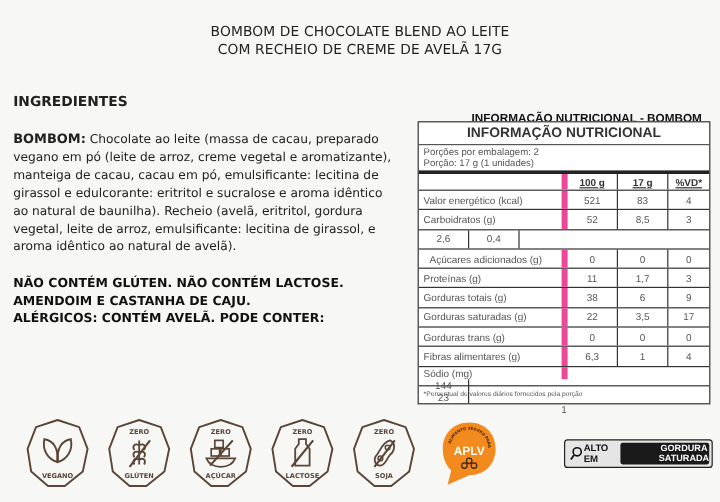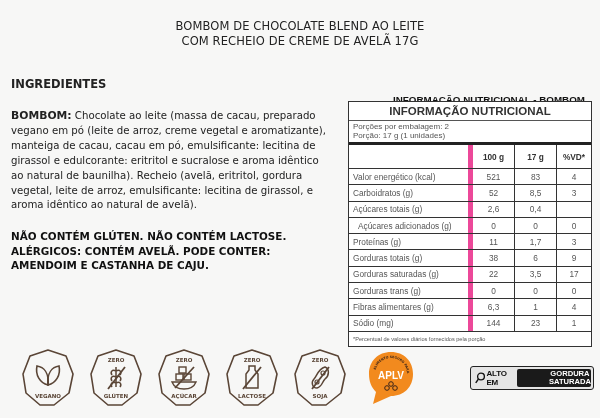--- a/index.html
+++ b/index.html
@@ -36,22 +36,22 @@
     border: 1.5px solid #333; background: #fff;
     font-family: "Liberation Sans", sans-serif;
   }
   .nt-title {
     text-align: center; font-weight: bold; font-size: 11.5px; color: #333;
     height: 19px; line-height: 18px; border-bottom: 1px solid #555;
   }
   .nt-portion { padding: 1px 4px 3px 4px; font-size: 8px; line-height: 9px; color: #555; height: 24px;
     border-bottom: 3px solid #222; }
   .nt-row { display: flex; height: 16.3px; border-bottom: 1px solid #333; font-size: 8.3px; color: #555; }
-  .nt-row:last-of-type { border-bottom: 1px solid #333; }
-  .nt-row.head { font-weight: bold; color: #333; height: 24px; border-bottom: 1.5px solid #333; }
+  .nt-row:last-of-type { border-bottom: 1px solid #333; flex-direction: column; }
+  .nt-row.head { font-weight: bold; color: #333; height: 14px; border-bottom: 1.5px solid #333; text-decoration: underline; }
   .nt-row > div { display: flex; align-items: center; }
   .c0 { width: 124px; padding-left: 4px; border-right: 5px solid #ec4899; }
   .c1 { width: 42px; justify-content: center; border-right: 1px solid #333; }
   .c2 { width: 42px; justify-content: center; border-right: 1px solid #333; }
   .c3 { flex: 1; justify-content: center; }
   .indent { padding-left: 9px !important; }
   .nt-foot { font-size: 5.6px; color: #555; height: 14px; line-height: 14px; padding-left: 4px; }
 
   .seal {
     position: absolute; top: 347px; width: 56px; height: 62px;
@@ -81,22 +81,22 @@
 </div>
 
 <div class="ingr-heading">INGREDIENTES</div>
 
 <div class="ingr-body">
   <b>BOMBOM:</b><span> Chocolate ao leite (massa de cacau, preparado vegano em pó (leite de arroz, creme vegetal e aromatizante), manteiga de cacau, cacau em pó, emulsificante: lecitina de girassol e edulcorante: eritritol e sucralose e aroma idêntico ao natural de baunilha). Recheio (avelã, eritritol, gordura vegetal, leite de arroz, emulsificante: lecitina de girassol, e aroma idêntico ao natural de avelã).</span>
 </div>
 
 <div class="allergens">
   <div>NÃO CONTÉM GLÚTEN. NÃO CONTÉM LACTOSE.</div>
+  <div>AMENDOIM E CASTANHA DE CAJU.</div>
   <div>ALÉRGICOS: CONTÉM AVELÃ. PODE CONTER:</div>
-  <div>AMENDOIM E CASTANHA DE CAJU.</div>
 </div>
 
 <div class="nutri-heading">INFORMAÇÃO NUTRICIONAL - BOMBOM</div>
 
 <div class="nutri-table">
   <div class="nt-title">INFORMAÇÃO NUTRICIONAL</div>
   <div class="nt-portion">
     <div>Porções por embalagem: 2</div>
     <div>Porção: 17 g (1 unidades)</div>
   </div>
@@ -113,21 +113,20 @@
         <div class="c2">83</div>
         <div class="c3">4</div>
       </div>
       <div class="nt-row">
         <div class="c0">Carboidratos (g)</div>
         <div class="c1">52</div>
         <div class="c2">8,5</div>
         <div class="c3">3</div>
       </div>
       <div class="nt-row">
-        <div class="c0">Açúcares totais (g)</div>
         <div class="c1">2,6</div>
         <div class="c2">0,4</div>
         <div class="c3"></div>
       </div>
       <div class="nt-row">
         <div class="c0 indent">Açúcares adicionados (g)</div>
         <div class="c1">0</div>
         <div class="c2">0</div>
         <div class="c3">0</div>
       </div>

